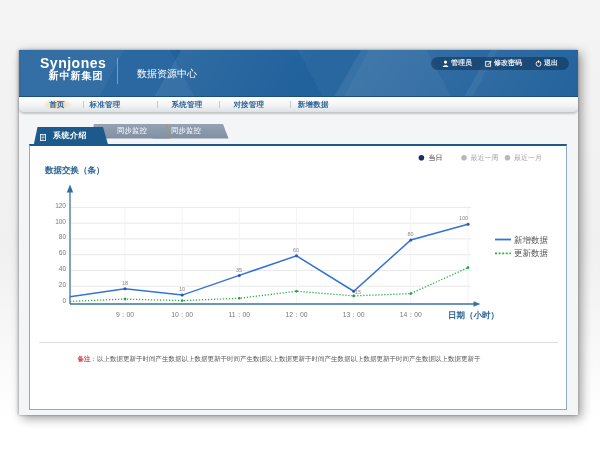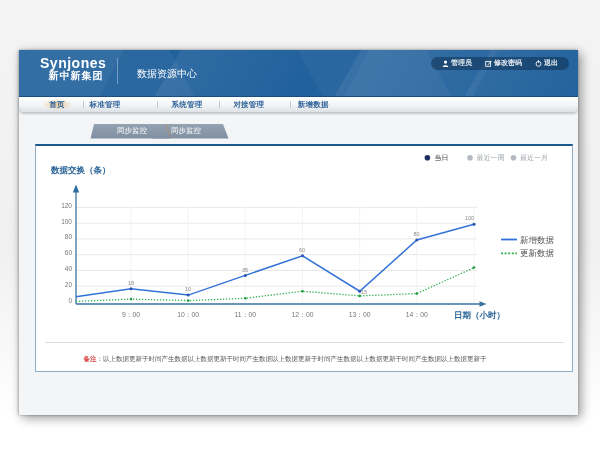--- a/index.html
+++ b/index.html
@@ -29,21 +29,21 @@
 
 .tab { position:absolute; color:#fff; z-index:3; }
 .tab1 { left:14.5px; top:77px; width:75px; height:19px; background:#1d5a8c; clip-path:polygon(4px 0, calc(100% - 5.5px) 0, 100% 100%, 0 100%); z-index:4; font-size:8px; font-weight:bold; line-height:18px; letter-spacing:0.5px; }
 .tab1 .txt { position:absolute; left:19.5px; top:0; }
 .tab23 { background:linear-gradient(180deg,#94a2b2,#7f8ea1); clip-path:polygon(9px 0, calc(100% - 5.5px) 0, 100% 100%, 5.5px 100%); font-size:7.5px; line-height:14.5px; top:74px; height:14.5px; }
 .tab2 { left:66px; width:85px; z-index:3; }
 .tab2 .txt { position:absolute; left:32px; top:0; }
 .tab3 { left:128px; width:81.5px; z-index:2; }
 .tab3 .txt { position:absolute; left:24px; top:0; }
 
-.panel { position:absolute; left:16px; top:94px; width:537.5px; height:228px; background:#fff; border:1px solid #8cabc7; border-top:2px solid #1d5a8c; z-index:1; }
+.panel { position:absolute; left:10px; top:94px; width:537.5px; height:266px; background:#fff; border:1px solid #8cabc7; border-top:2px solid #1d5a8c; z-index:1; }
 .note-sep { position:absolute; left:9px; top:195.5px; width:519px; height:1px; background:#dddddd; }
 .note { position:absolute; left:47.5px; top:208.5px; white-space:nowrap; text-align:left; font-size:6.5px; color:#555; }
 .note b { color:#d43c3c; font-weight:bold; }
 </style>
 </head>
 <body>
 <div class="stage">
  <div class="win">
   <div class="hdr">
     <div class="streak" style="left:120px;"></div>
@@ -80,20 +80,27 @@
     <div class="ns" style="left:271px;"></div>
     <div class="ni" style="left:294.2px;">新增数据</div>
   </div>
 
   <div class="tab tab23 tab3">
         <span class="txt">同步监控</span>
         <div style="position:absolute;left:21px;top:0;width:1.4px;height:14.5px;background:rgba(190,140,80,0.6);transform:skewX(19deg);"></div>
       </div>
   <div class="tab tab23 tab2">
         <span class="txt">同步监控</span>
+      </div>
+  <div class="tab tab1">
+        <svg style="position:absolute;left:6.5px;top:7px;" width="6" height="7" viewBox="0 0 6 7">
+          <rect x="0.4" y="0.4" width="5.2" height="6.2" fill="none" stroke="#fff" stroke-width="0.8"></rect>
+          <path d="M1.5 2 H4.5 M1.5 3.5 H4.5 M1.5 5 H3.5" stroke="#fff" stroke-width="0.6"></path>
+        </svg>
+        <span class="txt">系统介绍</span>
       </div>
   <div class="panel">
     <svg width="535.5" height="262" viewBox="0 0 535.5 262" style="position:absolute;left:0;top:0;">
 
       <circle cx="391.4" cy="11.7" r="2.8" fill="#1b2e5e"></circle>
       <text x="398.5" y="14.2" font-size="7" fill="#333">当日</text>
       <circle cx="434" cy="11.7" r="2.8" fill="#b4b9bf"></circle>
       <text x="440.5" y="14.2" font-size="7" fill="#9aa0a6">最近一周</text>
       <circle cx="477.5" cy="11.7" r="2.8" fill="#b4b9bf"></circle>
       <text x="484" y="14.2" font-size="7" fill="#9aa0a6">最近一月</text>

